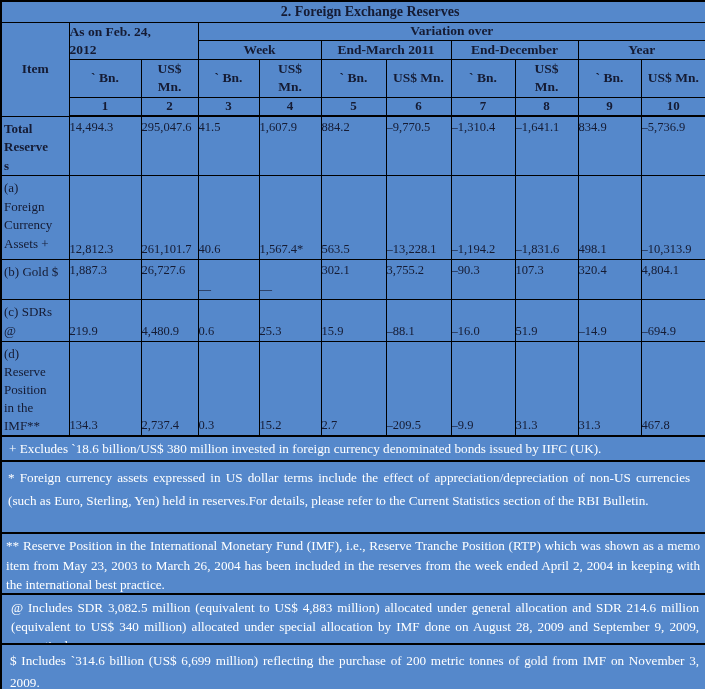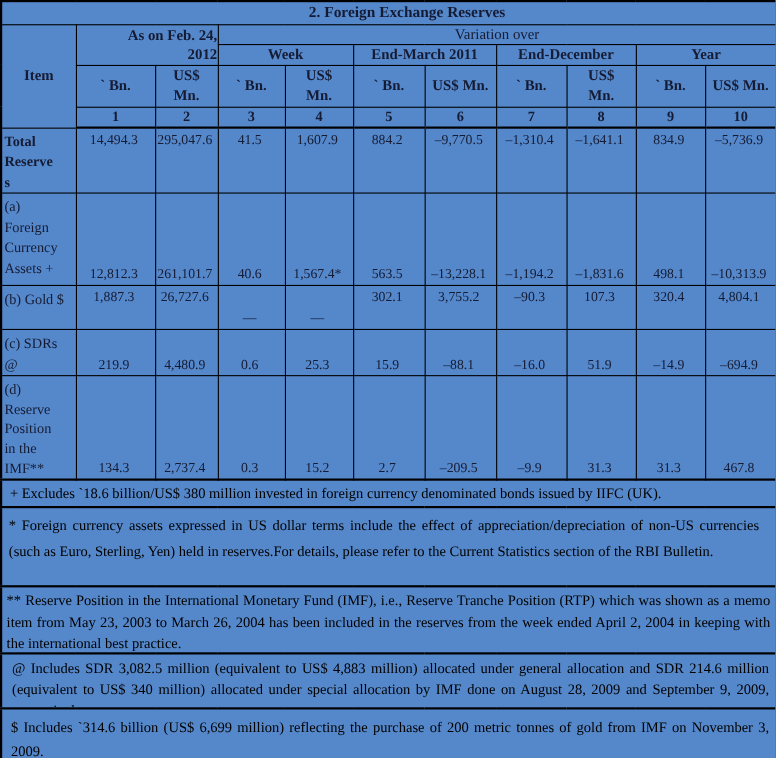--- a/index.html
+++ b/index.html
@@ -20,38 +20,38 @@
   }
   td {
     border: 1px solid #000;
     padding: 0;
     overflow: hidden;
     color: #151b33;
   }
   
   .title-cell { height: 21px; font-weight: bold; font-size: 14px; text-align: center; vertical-align: middle; padding-left: 33px; }
   .item-cell  { font-weight: bold; font-size: 13.5px; text-align: center; vertical-align: middle; }
-  .ason-cell  { font-weight: bold; font-size: 13.5px; text-align: right; vertical-align: middle; white-space: pre-line; line-height: 18px; }
-  .vary-cell  { height: 18px; font-weight: normal; font-size: 13.5px; text-align: center; vertical-align: middle; }
+  .ason-cell  { font-weight: bold; font-size: 13.5px; text-align: left; vertical-align: middle; white-space: pre-line; line-height: 18px; }
+  .vary-cell  { height: 18px; font-weight: bold; font-size: 13.5px; text-align: center; vertical-align: middle; }
   .group-cell { height: 19px; font-weight: bold; font-size: 13.5px; text-align: center; vertical-align: middle; white-space: nowrap; }
   .unit-cell  { height: 38px; font-weight: bold; font-size: 13.5px; text-align: center; vertical-align: middle; white-space: pre-line; line-height: 18px; }
   .num-cell   { height: 19px; font-weight: bold; font-size: 13px; text-align: center; vertical-align: middle; border-bottom: 2px solid #000; }
   
   .label { font-size: 13px; text-align: left; vertical-align: top; white-space: pre-line; line-height: 18.5px; padding: 3px 1px 0 2px; }
   .label.bold { font-weight: bold; }
-  .val   { font-size: 12.5px; text-align: center; white-space: pre-line; line-height: 18.5px; padding: 1px 3px 1px 0; }
+  .val   { font-size: 12.5px; text-align: left; white-space: pre-line; line-height: 18.5px; padding: 1px 3px 1px 0; }
   .row-0 { height: 57px; } .row-0 .val { vertical-align: top; }
   .row-1 { height: 84px; } .row-1 .val { vertical-align: bottom; }
   .row-2 { height: 38px; } .row-2 .val { vertical-align: top; }
   .row-3 { height: 42px; } .row-3 .val { vertical-align: bottom; }
   .row-4 { height: 93px; border-bottom: 2px solid #000; } .row-4 .val { vertical-align: bottom; }
   .row-4 .label { line-height: 18px; }
   
   td.fn { vertical-align: top; border-top: 2px solid #000; }
-  .fn-inner { overflow: hidden; font-size: 13.2px; text-align: justify; color: #000000; }
+  .fn-inner { overflow: hidden; font-size: 13.2px; text-align: justify; color: #ffffff; }
   .fn-0 .fn-inner { height: 23px; line-height: 20px; padding: 2px 8px 0 7px; }
   .fn-1 .fn-inner { height: 70px; line-height: 23px; padding: 4px 15px 0 6px; }
   .fn-2 .fn-inner { height: 59px; line-height: 19.5px; padding: 2px 5px 0 4px; }
   .fn-3 .fn-inner { height: 48px; line-height: 19px;  padding: 3px 6px 0 9px; }
   .fn-4 .fn-inner { height: 52px; line-height: 22px;  padding: 5px 6px 0 8px; }
 </style>
 </head>
 <body>
 
 <div class="page">

